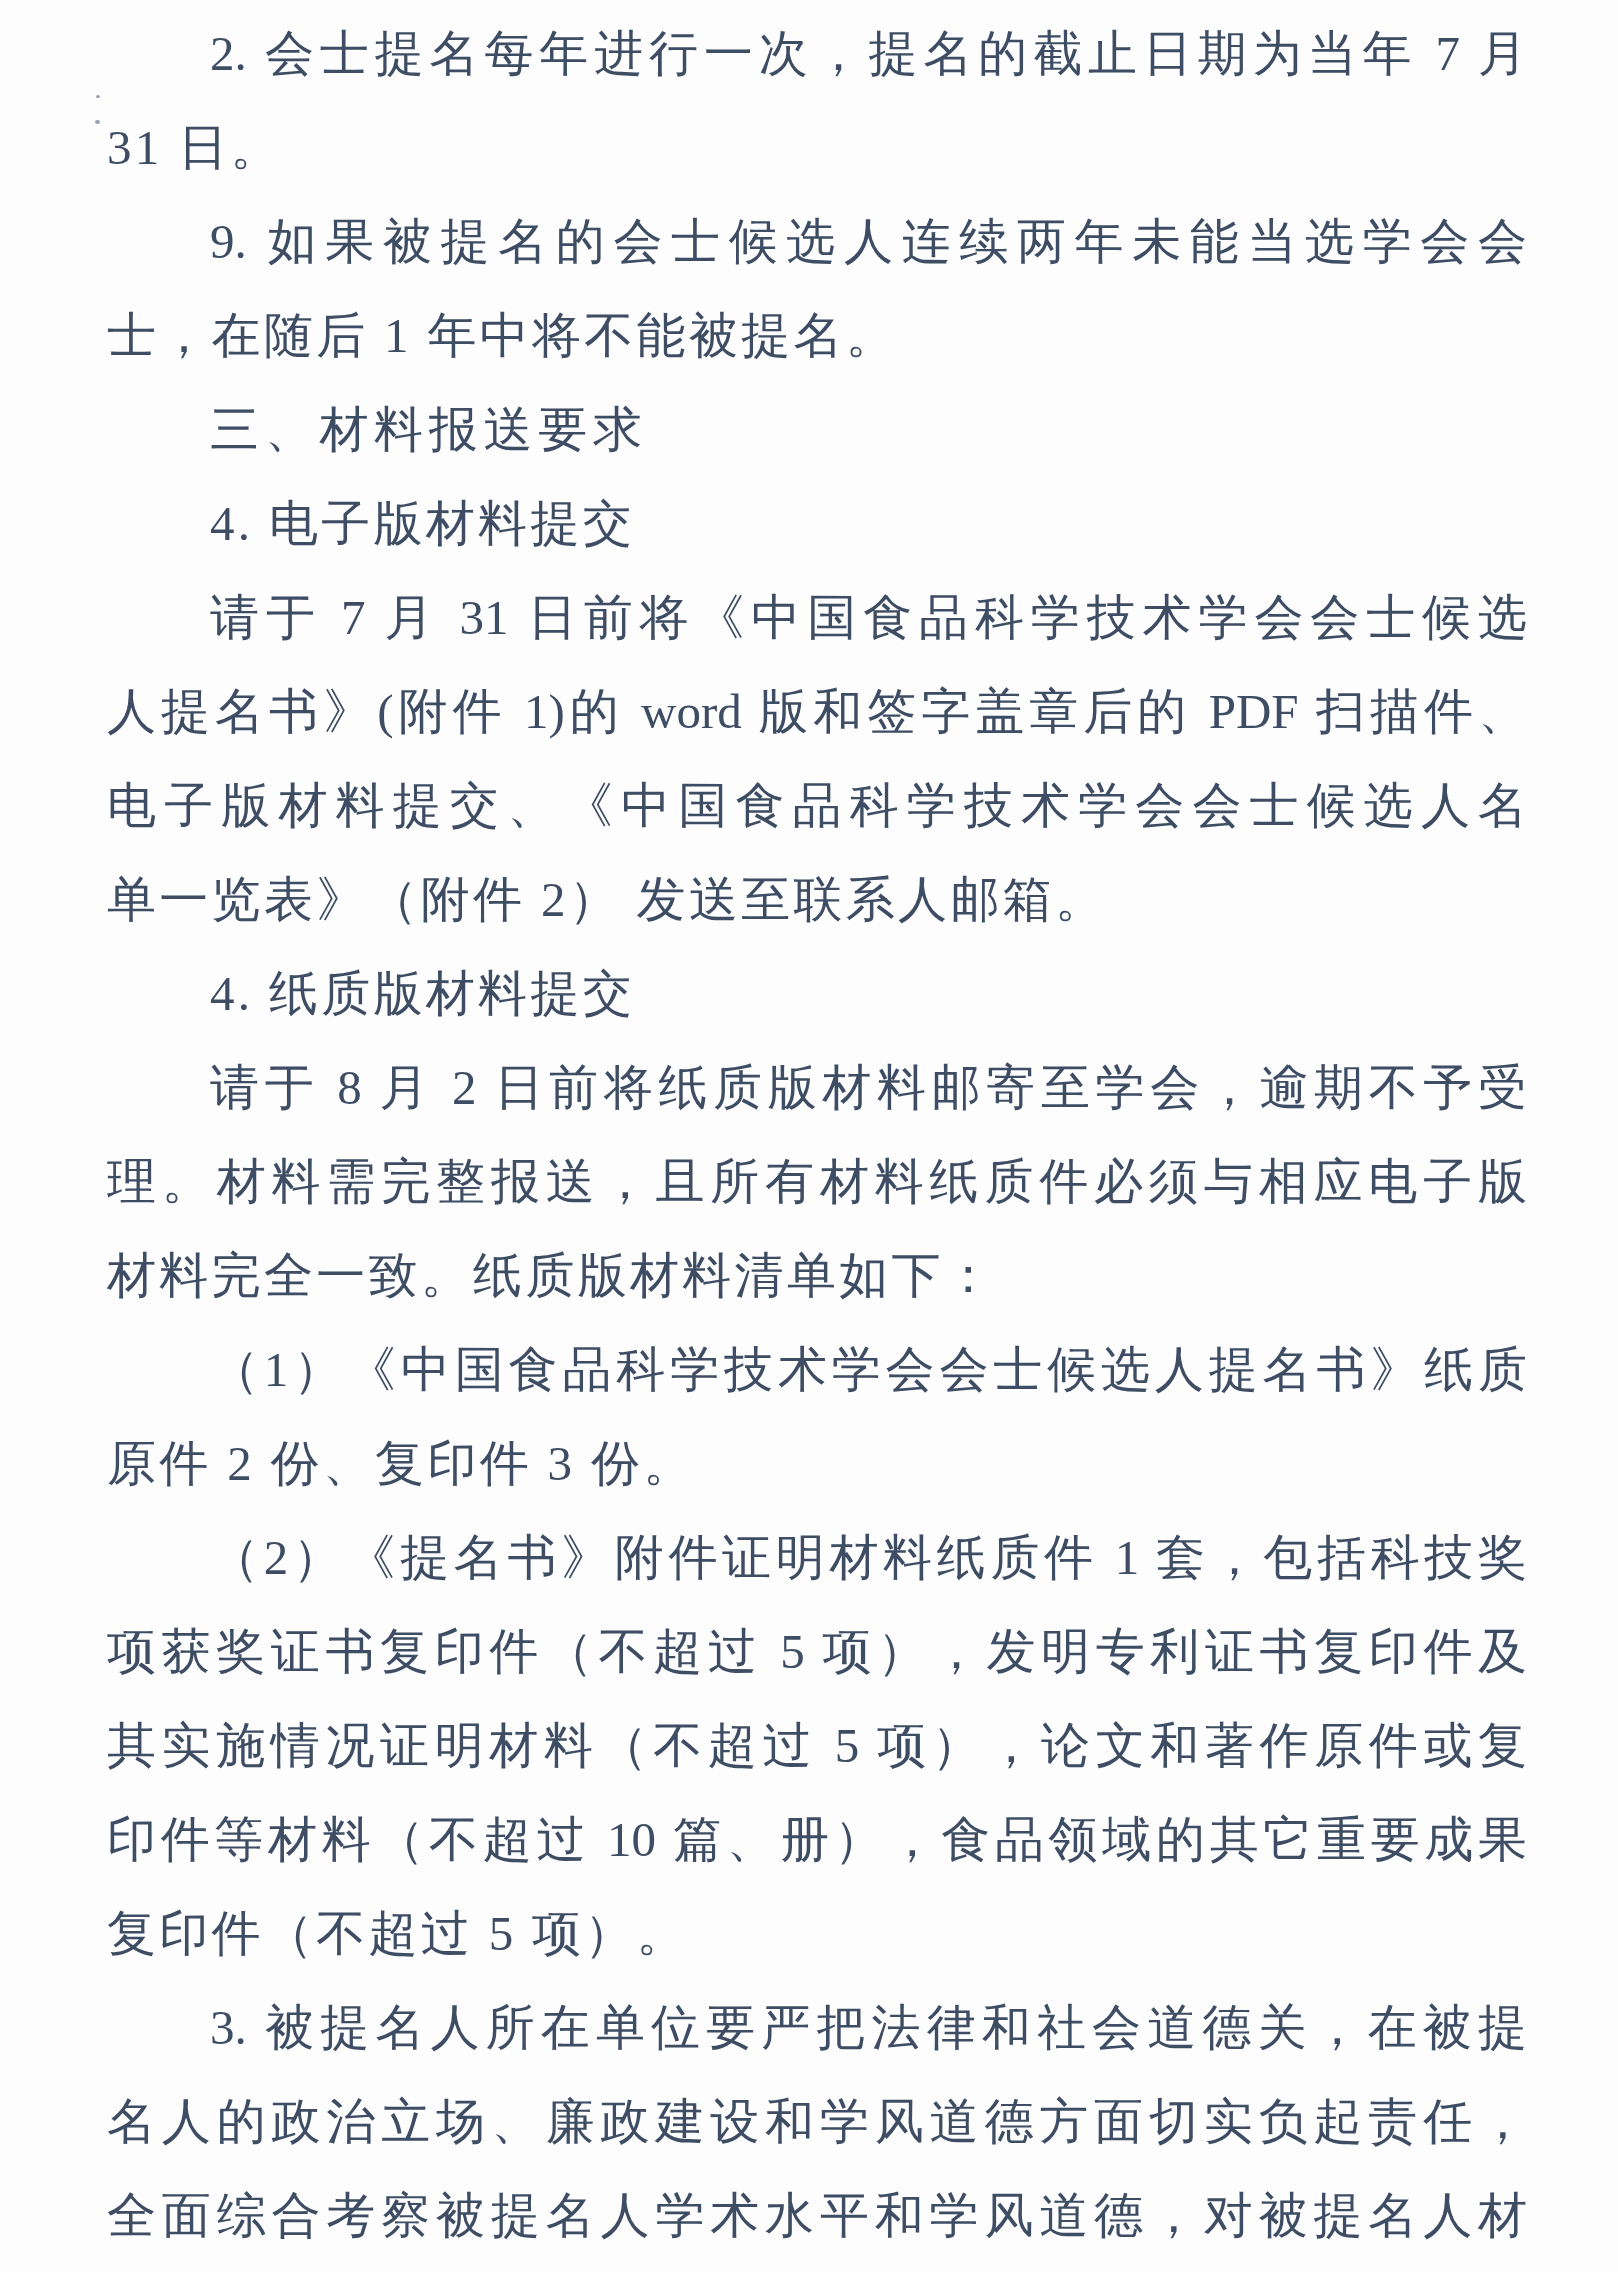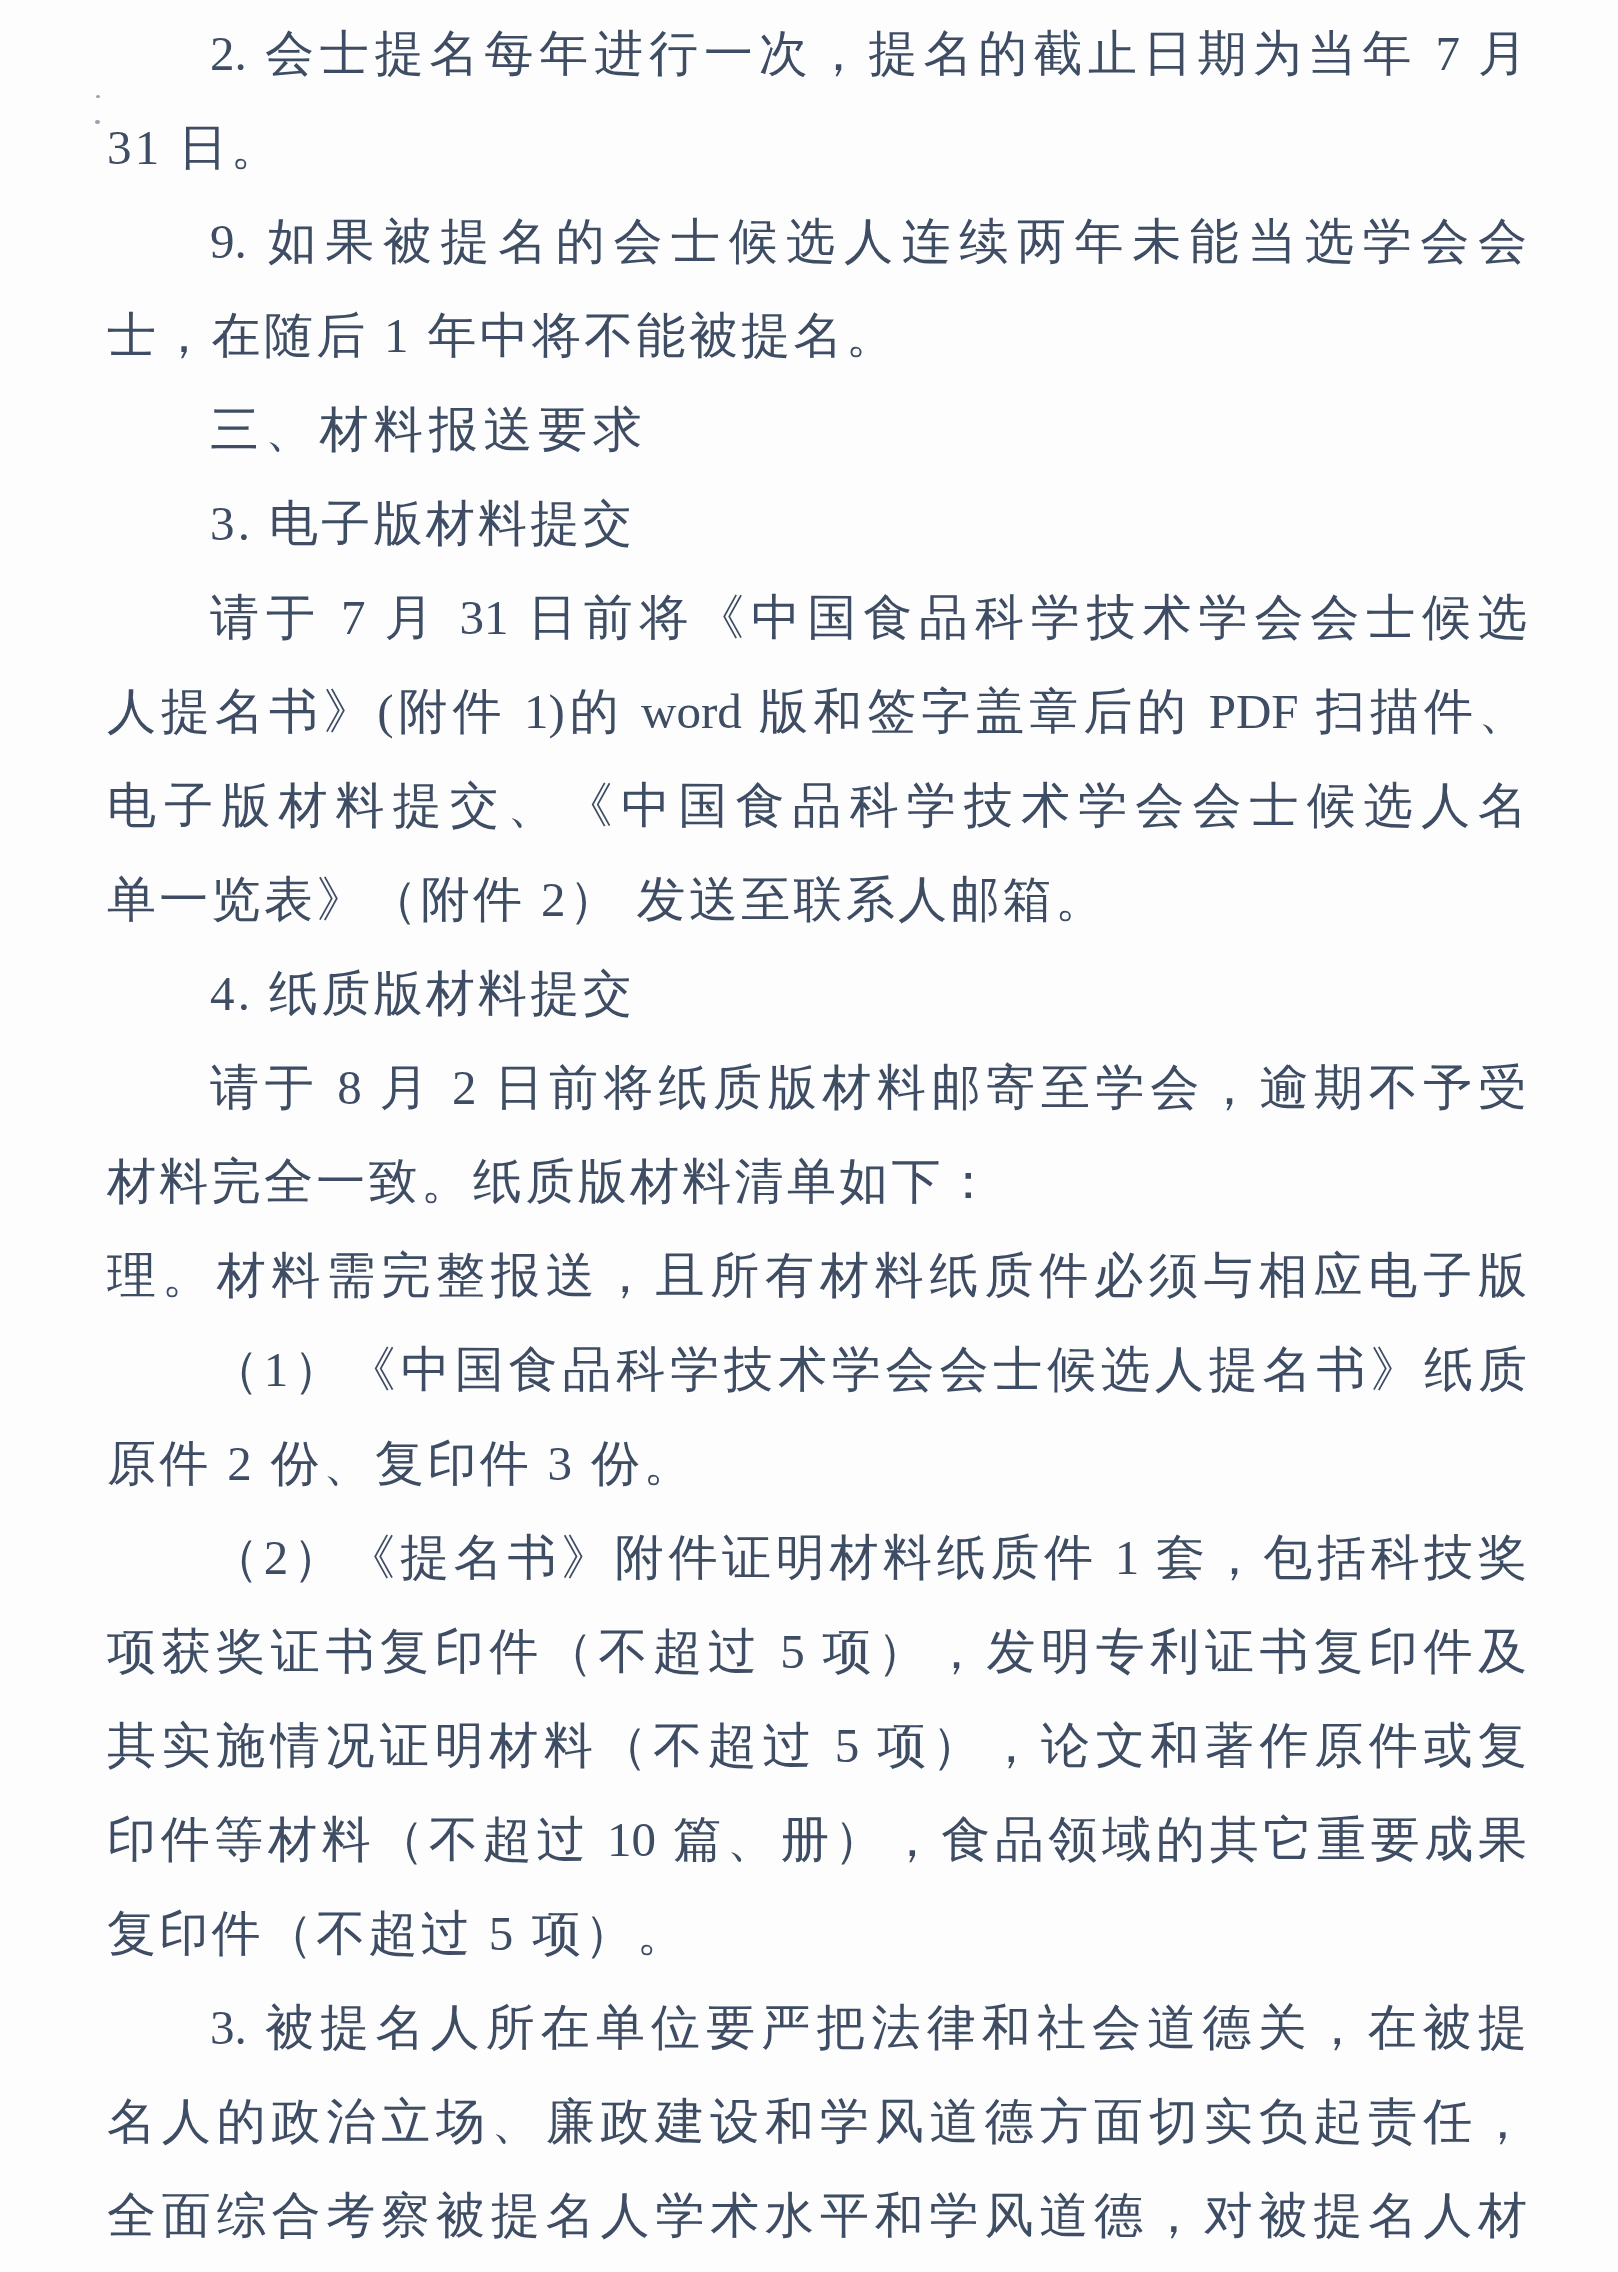--- a/index.html
+++ b/index.html
@@ -51,29 +51,29 @@
 </style>
 </head>
 <body>
 
 <main class="page" style="--ink: #3e4d63;">
   <div class="line indent justify">2. 会士提名每年进行一次，提名的截止日期为当年 7 月</div>
   <div class="line">31 日。</div>
   <div class="line indent justify">9. 如果被提名的会士候选人连续两年未能当选学会会</div>
   <div class="line">士，在随后 1 年中将不能被提名。</div>
   <div class="line indent heading">三、材料报送要求</div>
-  <div class="line indent">3. 电子版材料提交</div>
+  <div class="line indent">4. 电子版材料提交</div>
   <div class="line indent justify">请于 7 月 31 日前将《中国食品科学技术学会会士候选</div>
   <div class="line justify">人提名书》(附件 1)的 word 版和签字盖章后的 PDF 扫描件、</div>
   <div class="line justify">电子版材料提交、《中国食品科学技术学会会士候选人名</div>
   <div class="line">单一览表》（附件 2） 发送至联系人邮箱。</div>
   <div class="line indent">4. 纸质版材料提交</div>
   <div class="line indent justify">请于 8 月 2 日前将纸质版材料邮寄至学会，逾期不予受</div>
+  <div class="line justify">理。材料需完整报送，且所有材料纸质件必须与相应电子版</div>
   <div class="line">材料完全一致。纸质版材料清单如下：</div>
-  <div class="line justify">理。材料需完整报送，且所有材料纸质件必须与相应电子版</div>
   <div class="line indent justify">（1）《中国食品科学技术学会会士候选人提名书》纸质</div>
   <div class="line">原件 2 份、复印件 3 份。</div>
   <div class="line indent justify">（2）《提名书》附件证明材料纸质件 1 套，包括科技奖</div>
   <div class="line justify">项获奖证书复印件（不超过 5 项），发明专利证书复印件及</div>
   <div class="line justify">其实施情况证明材料（不超过 5 项），论文和著作原件或复</div>
   <div class="line justify">印件等材料（不超过 10 篇、册），食品领域的其它重要成果</div>
   <div class="line">复印件（不超过 5 项）。</div>
   <div class="line indent justify">3. 被提名人所在单位要严把法律和社会道德关，在被提</div>
   <div class="line justify">名人的政治立场、廉政建设和学风道德方面切实负起责任，</div>
   <div class="line justify">全面综合考察被提名人学术水平和学风道德，对被提名人材</div>

